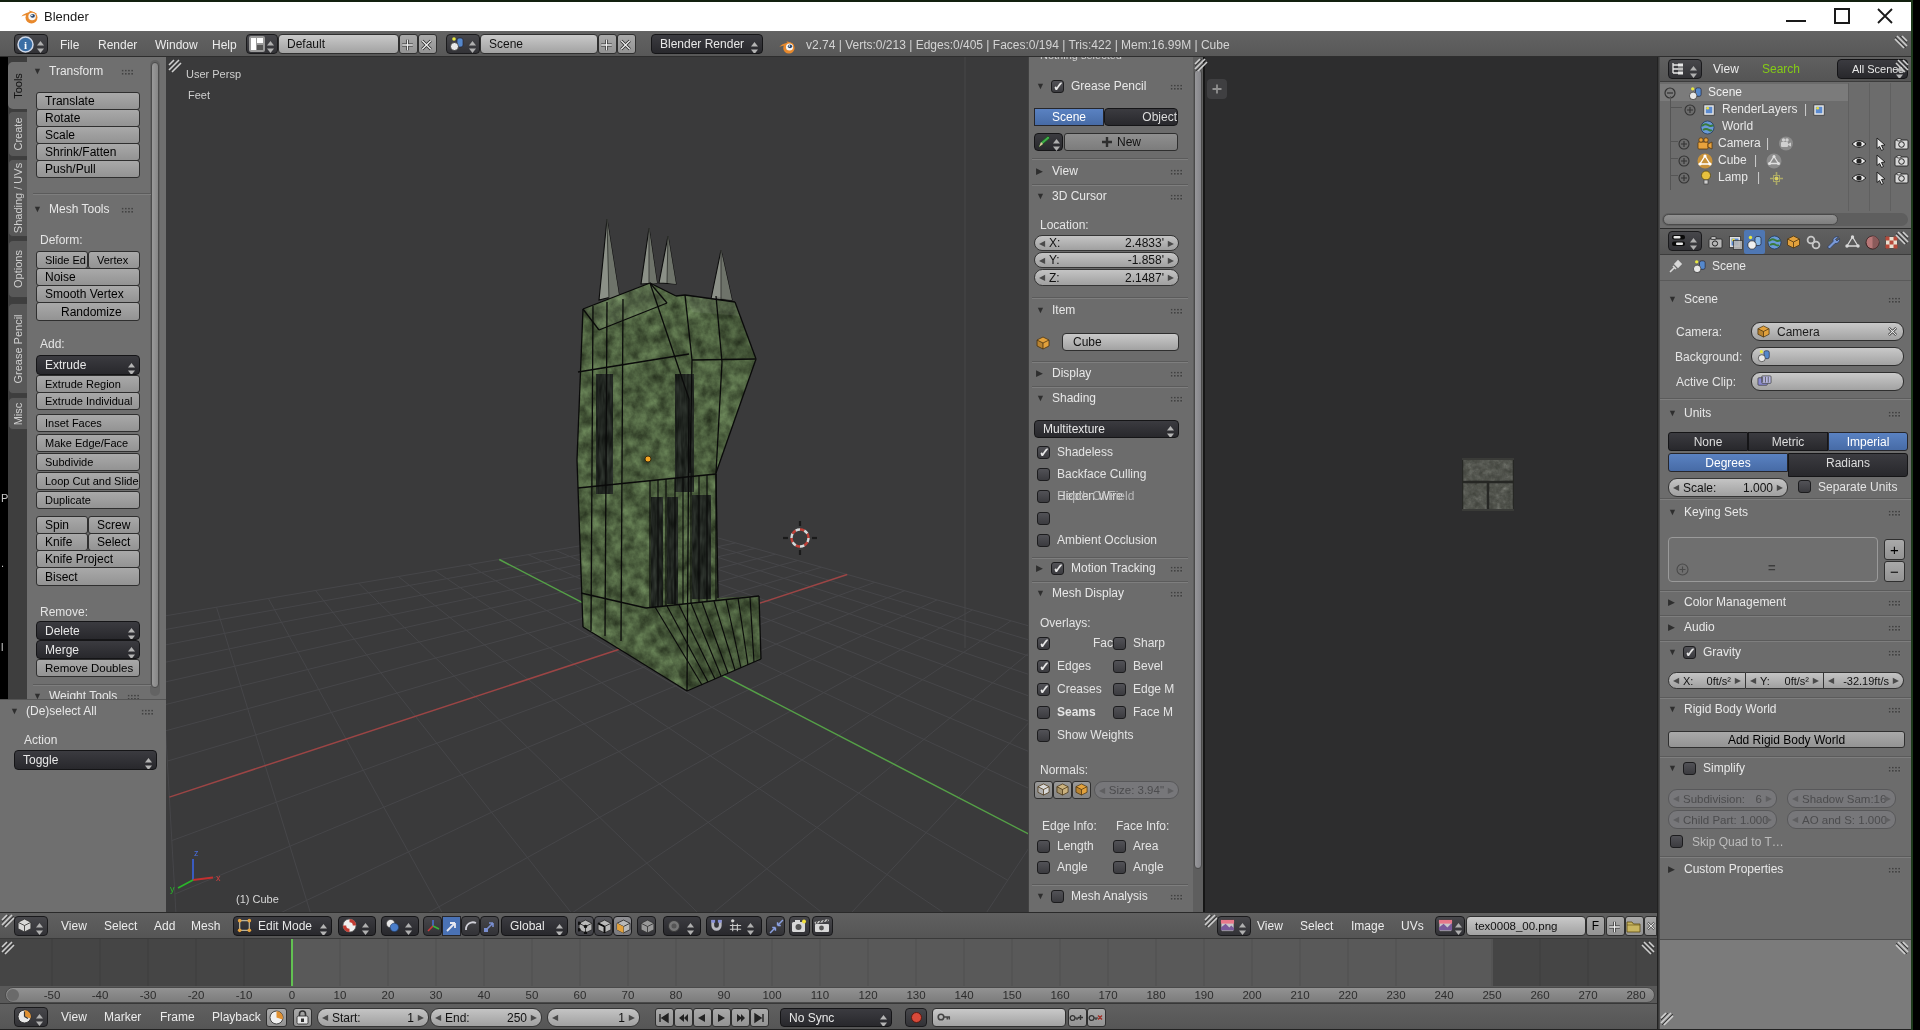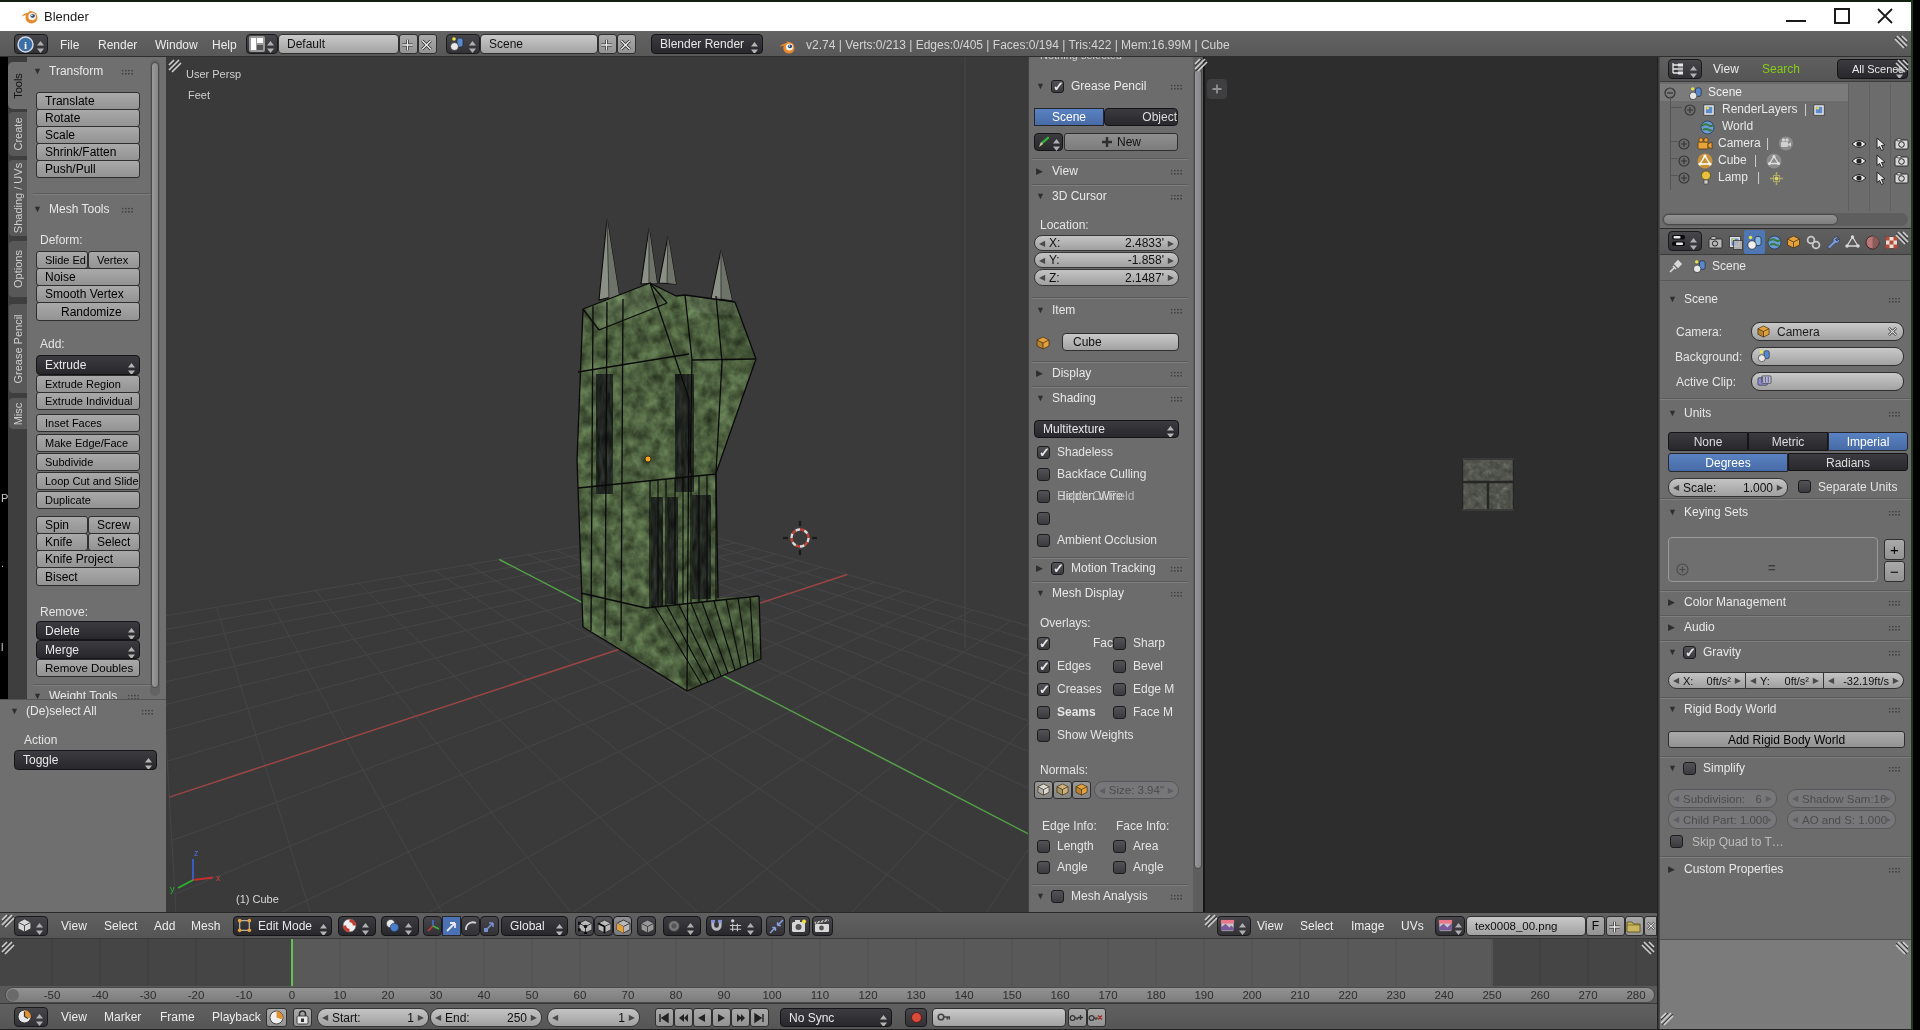--- a/index.html
+++ b/index.html
@@ -1150,21 +1150,21 @@
       <path d="M6 3 V9 M9 3 V9 M12 3 V9" stroke="#444" stroke-width="0.8"></path>
     </svg>
     <div class="a" style="left:1660px;top:398px;width:251px;height:2px;background:#5b5b5b;border-bottom:1px solid #7e7e7e;"></div>
     <div class="a" style="left:1668px;top:408px;color:#2e2e2e;font-size:9px">▼</div>
     <div class="a tx " style="left:1684px;top:406px;font-size:12px;color:#e8e8e8;">Units</div>
     <div class="a" style="left:1888px;top:411px;width:13px;height:7px;background-image:radial-gradient(circle,rgba(30,30,30,.55) 1px,rgba(160,160,160,.5) 1.4px,transparent 1.6px);background-size:3.2px 3.2px;"></div>
     <div class="a dk" style="left:1668px;top:432px;width:80px;height:19px;border-radius:3px 0 0 3px;line-height:18px;text-align:center;font-size:12px;color:#ddd;">None</div>
     <div class="a dk" style="left:1748px;top:432px;width:80px;height:19px;border-radius:0;line-height:18px;text-align:center;font-size:12px;color:#ddd;">Metric</div>
     <div class="a btnblue" style="left:1828px;top:432px;width:80px;height:19px;border-radius:0 3px 3px 0;line-height:18px;text-align:center;font-size:12px;color:#fff;">Imperial</div>
     <div class="a btnblue" style="left:1668px;top:453px;width:120px;height:19px;border-radius:3px 0 0 3px;line-height:18px;text-align:center;font-size:12px;color:#fff;">Degrees</div>
-    <div class="a dk" style="left:1788px;top:453px;width:120px;height:18px;border-radius:0 3px 3px 0;line-height:18px;text-align:center;font-size:12px;color:#ddd;">Radians</div>
+    <div class="a dk" style="left:1788px;top:453px;width:120px;height:24px;border-radius:0 3px 3px 0;line-height:18px;text-align:center;font-size:12px;color:#ddd;">Radians</div>
     <div class="a pill" style="left:1668px;top:478px;width:120px;height:19px;font-size:12px;color:#111;">
       <span style="position:absolute;left:4px;top:0;line-height:18px;color:#4a4a4a;font-size:8px">◀</span>
       <span style="position:absolute;left:14px;top:0;line-height:18px">Scale:</span>
       <span style="position:absolute;right:14px;top:0;line-height:18px">1.000</span>
       <span style="position:absolute;right:4px;top:0;line-height:18px;color:#4a4a4a;font-size:8px">▶</span>
     </div>
     <div class="a cb" style="left:1798px;top:480px;width:13px;height:13px;"></div>
     <div class="a tx " style="left:1818px;top:480px;font-size:12px;color:#e4e4e4;">Separate Units</div>
     <div class="a" style="left:1660px;top:498px;width:251px;height:2px;background:#5b5b5b;border-bottom:1px solid #7e7e7e;"></div>
     <div class="a" style="left:1668px;top:507px;color:#2e2e2e;font-size:9px">▼</div>

